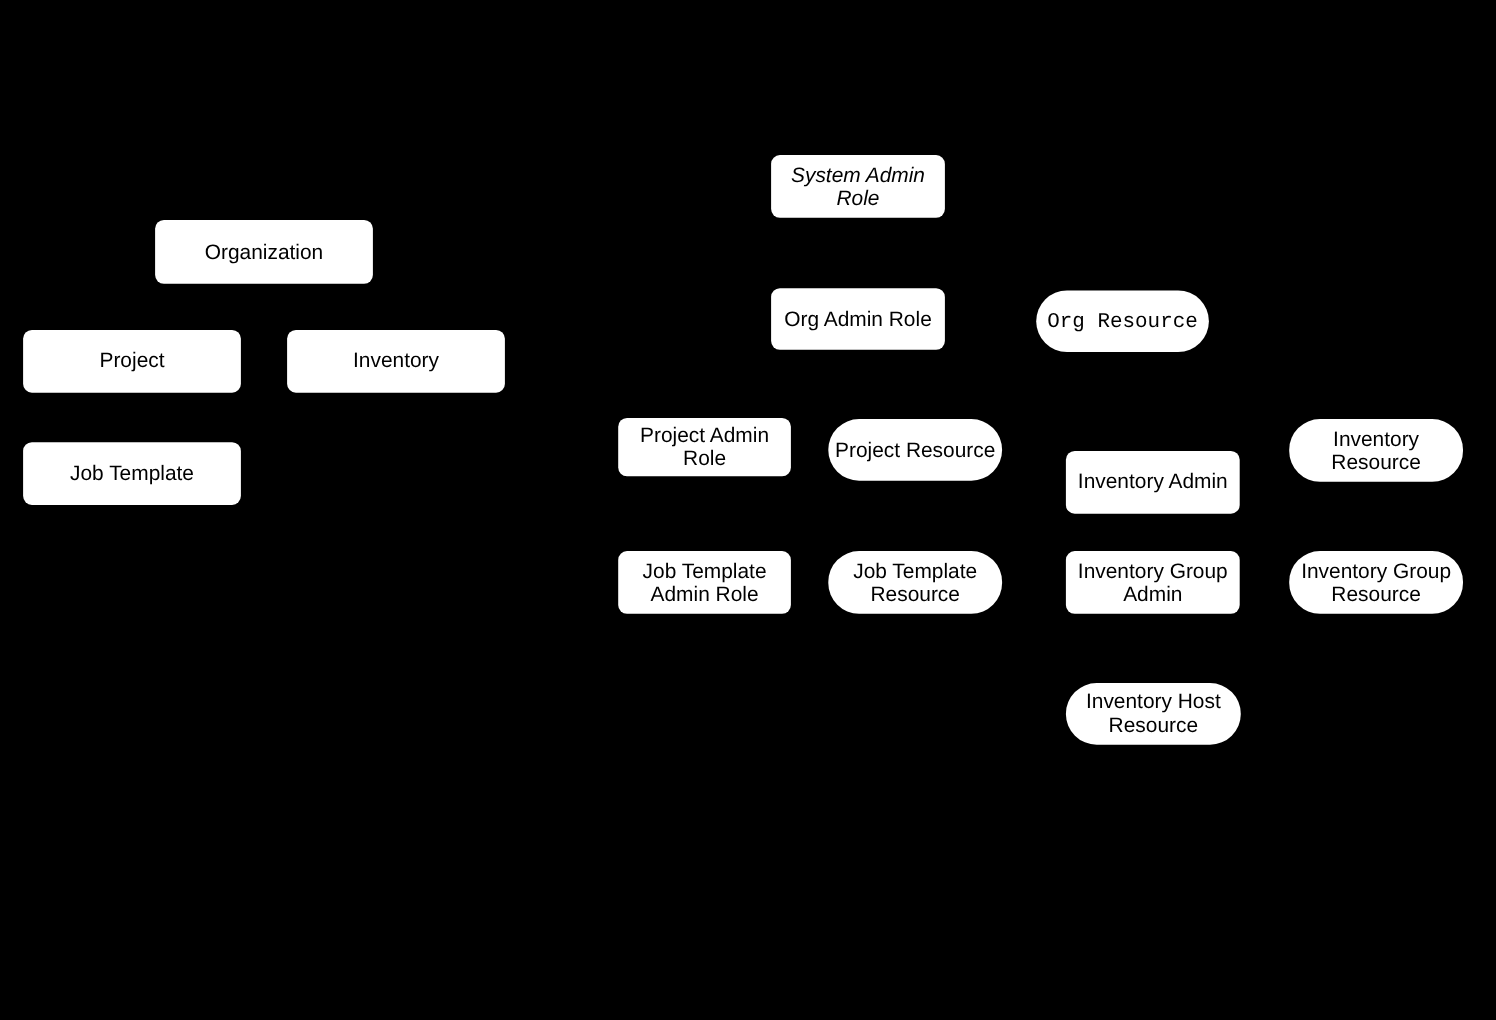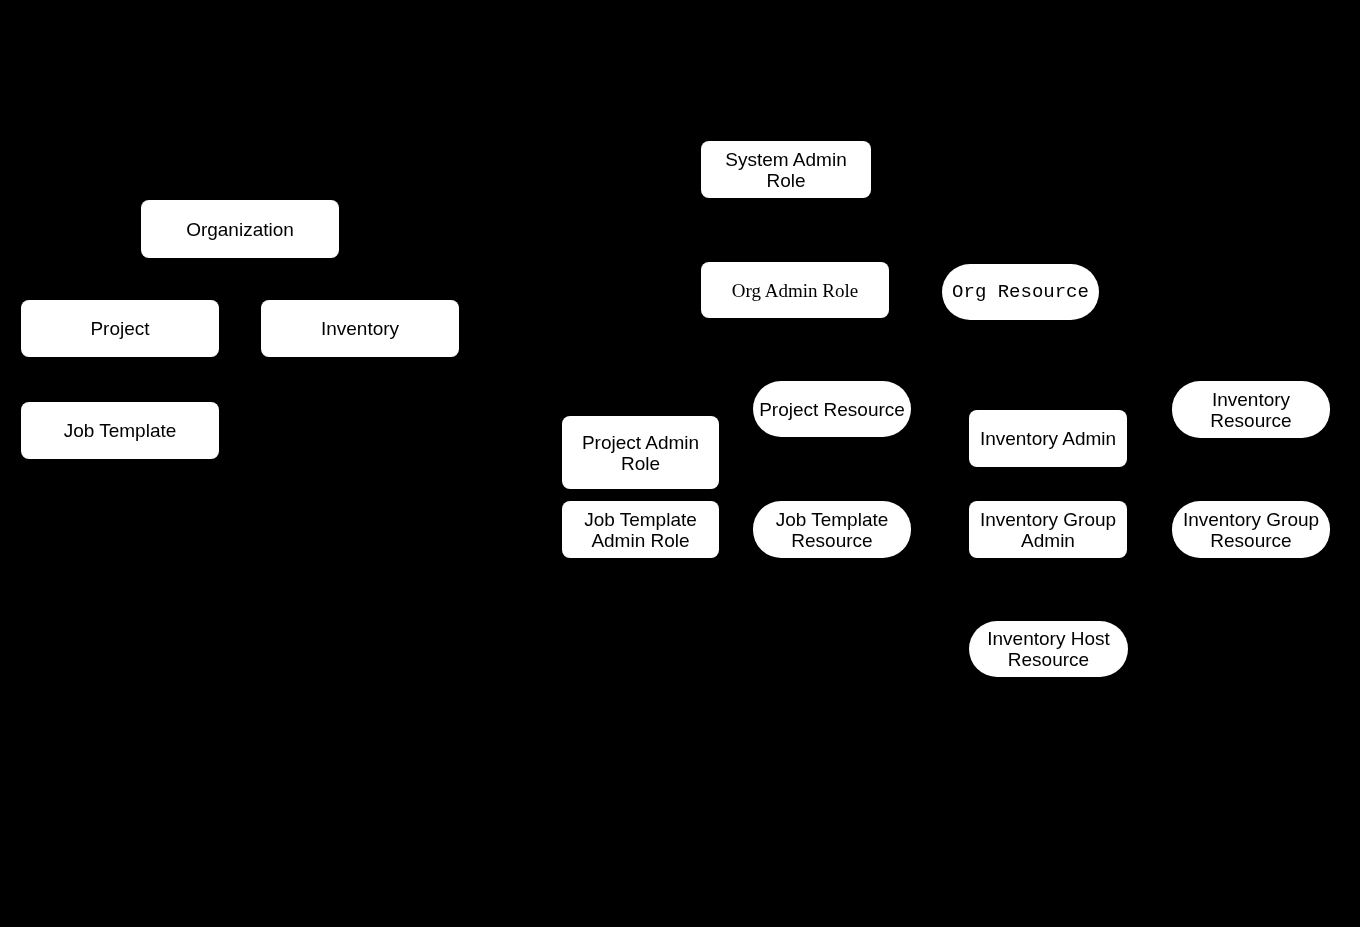--- a/index.html
+++ b/index.html
@@ -41,28 +41,28 @@
   <div class="node" style="left:141px; top:200px; width:198px; height:58px;">Organization</div>
 
   <div class="node" style="left:21px; top:300px; width:198px; height:57px;">Project</div>
 
   <div class="node" style="left:261px; top:300px; width:198px; height:57px;">Inventory</div>
 
   <div class="node" style="left:21px; top:402px; width:198px; height:57px;">Job Template</div>
 
 
 
-  <div class="node" style="left:701px; top:141px; width:170px; height:57px;">System Admin
+  <div class="node" style="left:701px; top:141px; width:158px; height:57px;font-style:italic;">System Admin
 Role</div>
 
-  <div class="node" style="left:701px; top:262px; width:188px; height:56px;font-family:Liberation Serif, serif;">Org Admin Role</div>
+  <div class="node" style="left:701px; top:262px; width:158px; height:56px;">Org Admin Role</div>
 
   <div class="node pill" style="left:942px; top:264px; width:157px; height:56px;font-family:Liberation Mono, monospace;">Org Resource</div>
 
-  <div class="node" style="left:562px; top:380px; width:157px; height:73px;margin-top:36px;">Project Admin
+  <div class="node" style="left:562px; top:380px; width:157px; height:53px;">Project Admin
 Role</div>
 
   <div class="node pill" style="left:753px; top:381px; width:158px; height:56px;">Project Resource</div>
 
   <div class="node" style="left:969px; top:380px; width:158px; height:57px;margin-top:30px;">Inventory Admin</div>
 
   <div class="node pill" style="left:1172px; top:381px; width:158px; height:57px;">Inventory
 Resource</div>
 
   <div class="node" style="left:562px; top:501px; width:157px; height:57px;">Job Template

